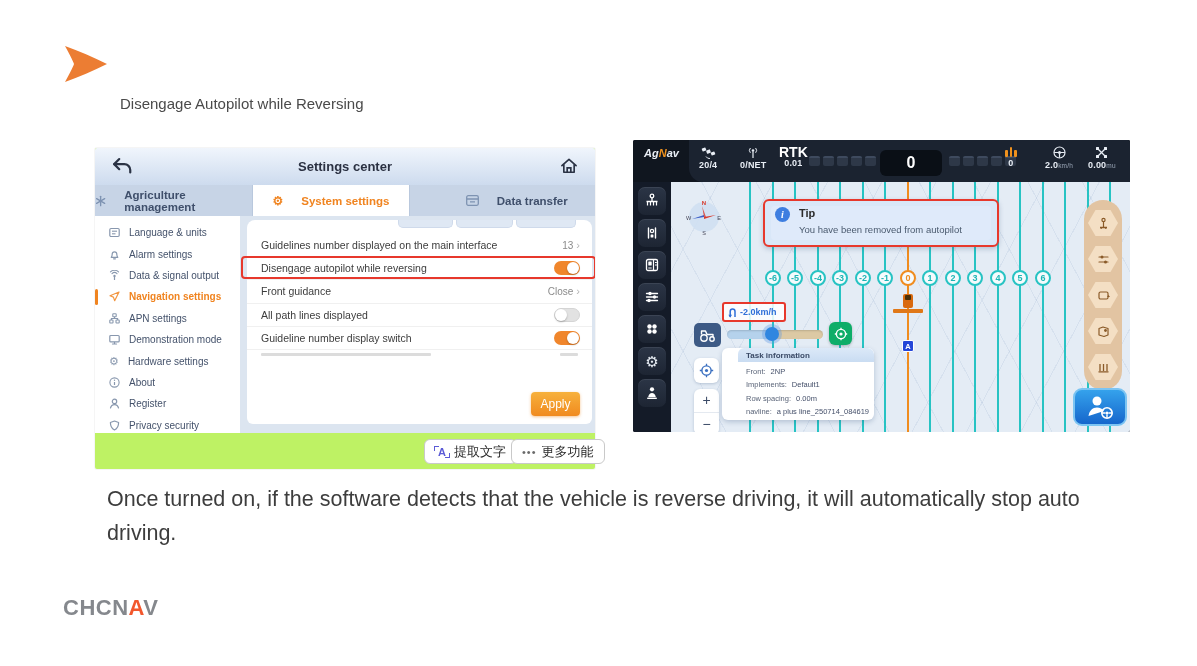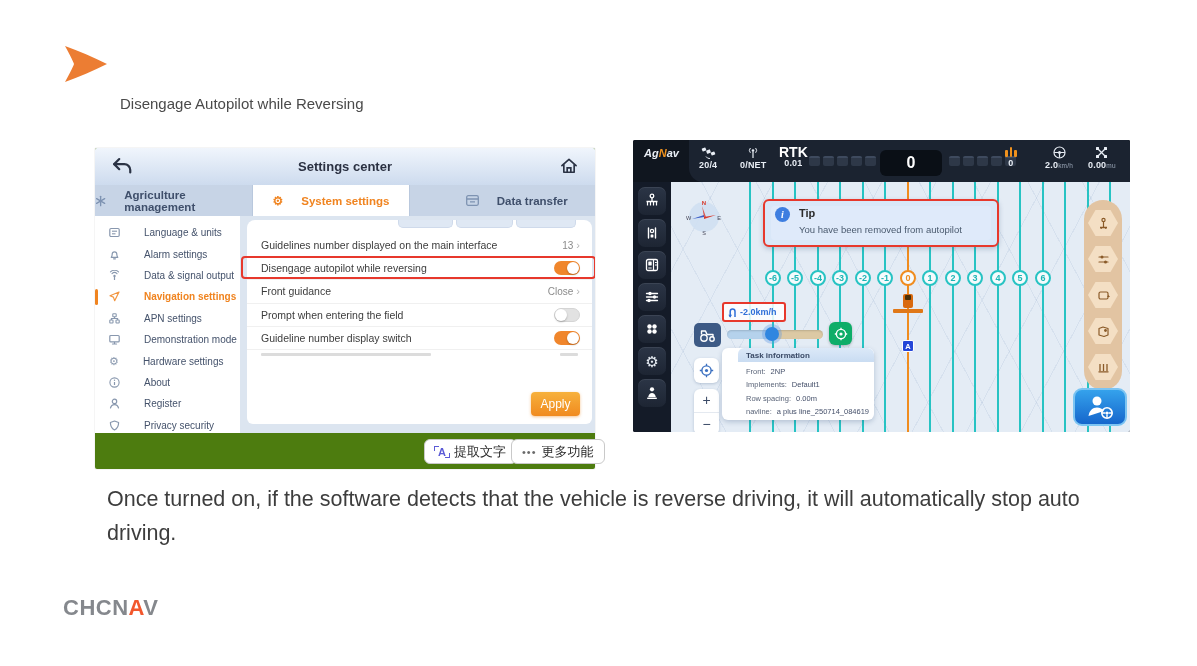--- a/index.html
+++ b/index.html
@@ -5,33 +5,33 @@
   * { margin:0; padding:0; box-sizing:border-box; }
   body { font-family:"Liberation Sans", sans-serif; background:#ffffff; }
   .page { position:relative; width:1197px; height:666px; background:#fff; overflow:hidden; }
 
   
   .hdr-arrow { position:absolute; left:63px; top:45px; }
   .hdr-title { position:absolute; left:118px; top:42px; font-size:30px; font-weight:bold; color:#3d3d3d; letter-spacing:0.2px; }
   .hdr-sub { position:absolute; left:120px; top:95px; font-size:15px; color:#4a4a4a; }
 
   
-  .shot-l { position:absolute; left:95px; top:148px; width:500px; height:321px; background:#4d7c0f; overflow:hidden; border-radius:2px; box-shadow:0 0 0 1px rgba(0,0,0,0.04); }
+  .shot-l { position:absolute; left:95px; top:148px; width:500px; height:321px; background:#bef264; overflow:hidden; border-radius:2px; box-shadow:0 0 0 1px rgba(0,0,0,0.04); }
   .s-hdr { position:absolute; left:0; top:0; width:100%; height:37px; background:linear-gradient(#f0f5fc,#cddbee); display:flex; align-items:center; justify-content:center; }
   .s-hdr-title { font-size:13px; font-weight:bold; color:#2b3142; }
   .s-back { position:absolute; left:16px; top:8px; cursor:pointer; }
   .s-home { position:absolute; right:16px; top:8px; cursor:pointer; }
   .s-tabs { position:absolute; left:0; top:37px; width:100%; height:31px; background:#c7d4e6; display:flex; }
   .s-tab { flex:1; display:flex; align-items:center; justify-content:center; gap:18px; font-size:11.5px; font-weight:bold; color:#3f4f6b; border-right:1px solid #b9c8dd; }
   .s-tab:last-child { border-right:none;margin-left:28px; }
   .s-tab.active { background:#ffffff; color:#f08420; }
   .s-tab .t-ico { font-size:12px; line-height:1; }
   .s-body { position:absolute; left:0; top:68px; width:100%; height:217px; background:#dce5f0; }
   .s-side { position:absolute; left:0; top:0; width:145px; height:217px; background:#ffffff; padding-top:6px; overflow:hidden; }
-  .s-item { position:relative; height:21.4px; display:flex; align-items:center; gap:24px; padding-left:14px; font-size:10px; color:#44526b; cursor:pointer; }
+  .s-item { position:relative; height:21.4px; display:flex; align-items:center; gap:9px; padding-left:14px; font-size:10px; color:#44526b; cursor:pointer; }
   .s-item svg, .s-item .g-ico { flex:0 0 auto; opacity:0.85; }
   .s-item.active { color:#f08420; font-weight:bold; }
   .s-item.active::before { content:""; position:absolute; left:0; top:3px; bottom:3px; width:3px; background:#f08420; border-radius:2px; }
   .s-main { position:absolute; left:152px; top:4px; width:345px; height:204px; background:#ffffff; border-radius:8px 8px 6px 6px; overflow:visible;text-decoration:underline; }
   .chip { position:absolute; top:0; height:8px; background:#dfe8f4; border:1px solid #cfdaeb; border-top:none; border-radius:0 0 5px 5px; }
   .s-rows { position:absolute; left:0; top:14px; width:100%; }
   .s-row { position:relative; height:23.2px; display:flex; align-items:center; justify-content:space-between; padding:0 12px 0 14px; border-bottom:1px solid #f0f0f0; cursor:pointer; }
   .s-row .lab { font-size:10.5px; color:#3c3c3c; }
   .s-row .val { font-size:10px; color:#8a8a8a; display:flex; align-items:center; gap:3px; }
   .s-row .chev { color:#b4b4b4; font-size:11px; }
@@ -272,21 +272,21 @@
             <span class="hl-red"></span>
           </div>
           <div class="s-row">
             <span class="lab">Front guidance</span>
             <span class="val">
                 <span>Close</span>
                 <span class="chev">›</span>
               </span>
           </div>
           <div class="s-row">
-            <span class="lab">Prompt when entering the field</span>
+            <span class="lab">All path lines displayed</span>
             <span class="tog off">
                 <span class="knob"></span>
               </span>
           </div>
           <div class="s-row">
             <span class="lab">Guideline number display switch</span>
             <span class="tog on">
                 <span class="knob"></span>
               </span>
           </div>

